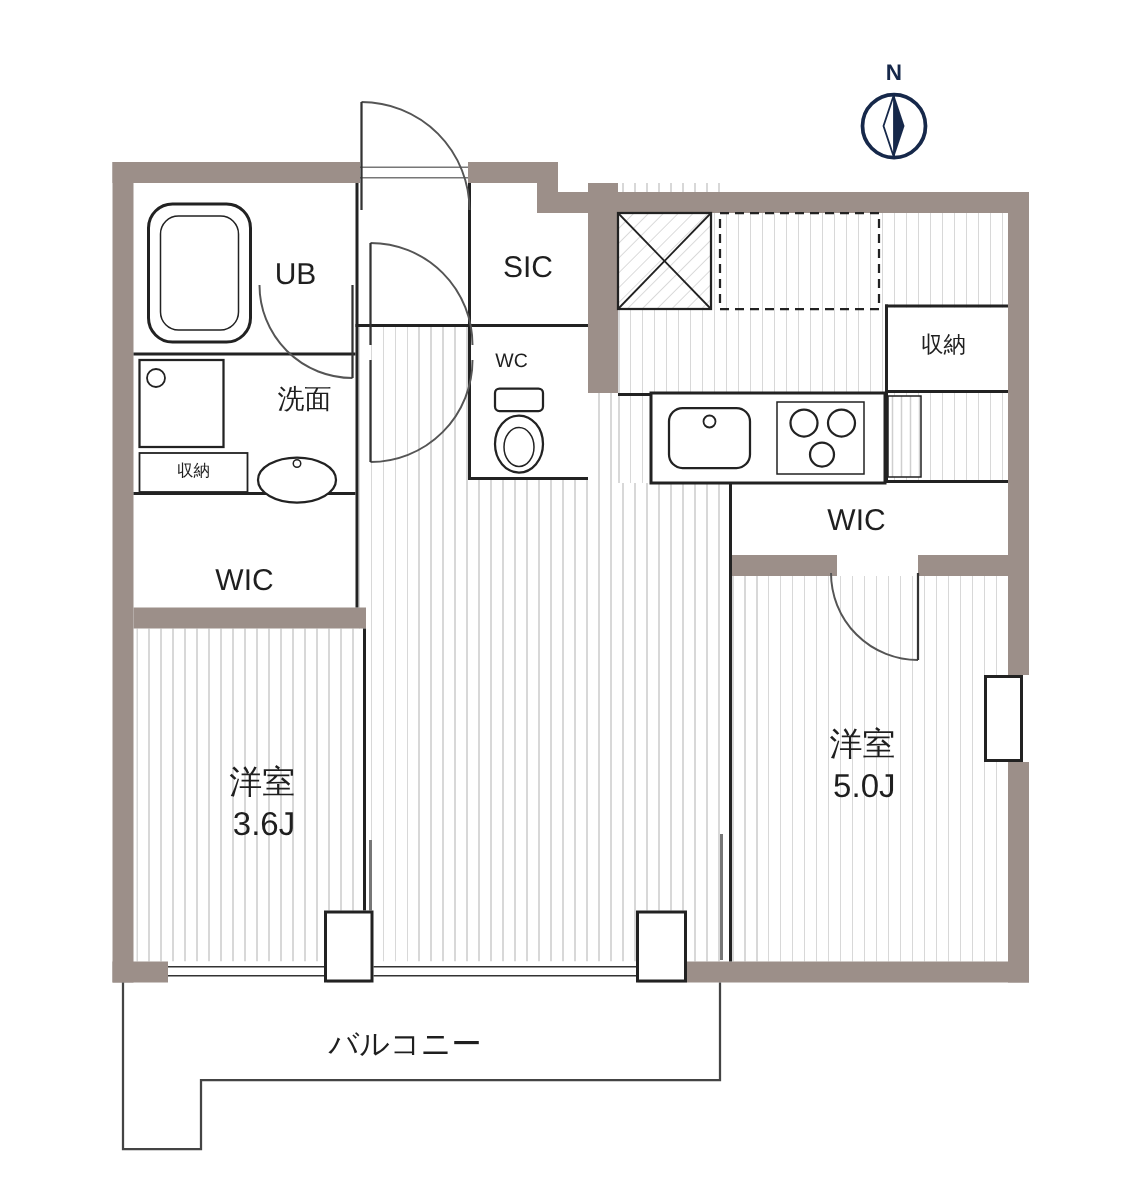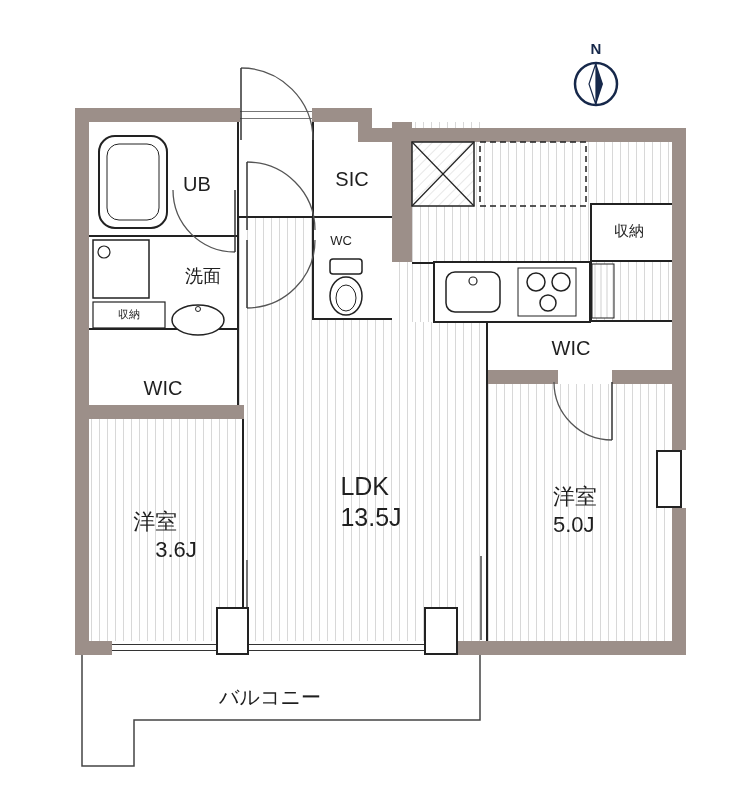--- a/index.html
+++ b/index.html
@@ -8,21 +8,21 @@
   .wall{position:absolute;background:var(--wall,#9c8f89);}
   .line{position:absolute;background:var(--line,#222);}
   .line2{position:absolute;background:#777;}
   .hatch{position:absolute;background-color:#fff;
          background-image:repeating-linear-gradient(90deg,var(--hatch,#d8d8d8) 0,var(--hatch,#d8d8d8) 1px,transparent 1px,transparent 8px);}
   .white{position:absolute;background:#fff;}
   .pillar{position:absolute;background:#fff;border:2px solid #222;box-sizing:border-box;}
   .leafbox{position:absolute;background:#fff;border:2px solid #222;box-sizing:border-box;}
   .winline{position:absolute;background:#333;height:1px;}
   .label{position:absolute;transform:translate(-50%,-50%);color:var(--text,#1f1f1f);
-         white-space:nowrap;text-align:left;line-height:1.25;}
+         white-space:nowrap;text-align:right;line-height:1.25;}
   .svg-overlay{position:absolute;left:0;top:0;pointer-events:none;}
   .compass{position:absolute;left:570px;top:40px;width:52px;text-align:center;color:var(--compass,#16284a);}
   .compass .n{font-weight:bold;font-size:15px;display:block;margin-bottom:1px;}
 </style>
 </head>
 <body>
 
 <div id="plan">
 
   <div class="hatch" style="left:239px;top:122px;width:247px;height:519px;"></div>
@@ -163,30 +163,26 @@
         <line x1="612" y1="382" x2="612" y2="440" stroke="#333" stroke-width="1.5"></line>
       </g>
     </g>
 
     <polyline points="82,655 82,766 134,766 134,720 480,720 480,655" fill="none" stroke="#444" stroke-width="1.5"></polyline>
   </svg>
 
   <div class="label" style="left:197px;top:184px;font-size:20px;">UB</div>
   <div class="label" style="left:352px;top:179px;font-size:20px;">SIC</div>
   <div class="label" style="left:341px;top:241px;font-size:13px;">WC</div>
-  <div class="label" style="left:203px;top:276px;font-size:18px;">洗面</div>
+  <div class="label" style="left:203px;top:266px;font-size:18px;">洗面</div>
   <div class="label" style="left:129px;top:315px;font-size:11px;">収納</div>
   <div class="label" style="left:163px;top:388px;font-size:20px;">WIC</div>
   <div class="label" style="left:629px;top:231px;font-size:15px;">収納</div>
   <div class="label" style="left:571px;top:348px;font-size:20px;">WIC</div>
 
-  <div class="label" style="left:371px;top:502px;font-size:25px;">
-    <span style="display:block;">LDK</span>
-    <span style="display:block;">13.5J</span>
-  </div>
 
   <div class="label" style="left:165px;top:535px;font-size:22px;">
     <span style="display:block;">洋室</span>
     <span style="display:block;margin-left:22px;">3.6J</span>
   </div>
 
   <div class="label" style="left:575px;top:510px;font-size:22px;">
     <span style="display:block;">洋室</span>
     <span style="display:block;">5.0J</span>
   </div>

